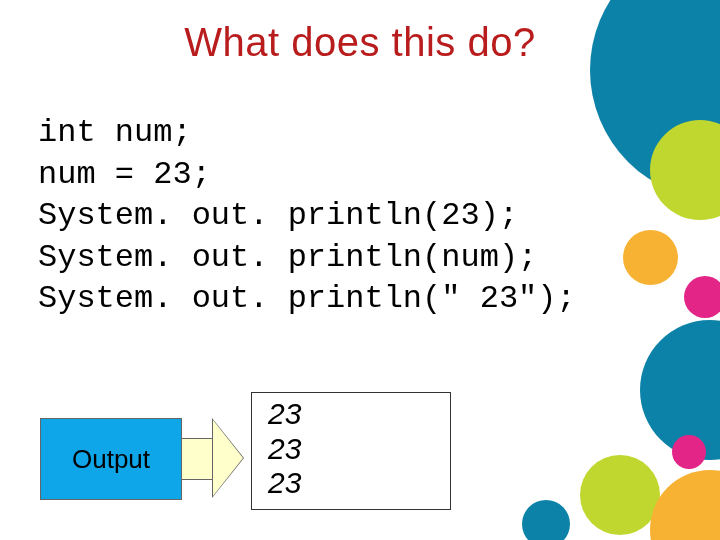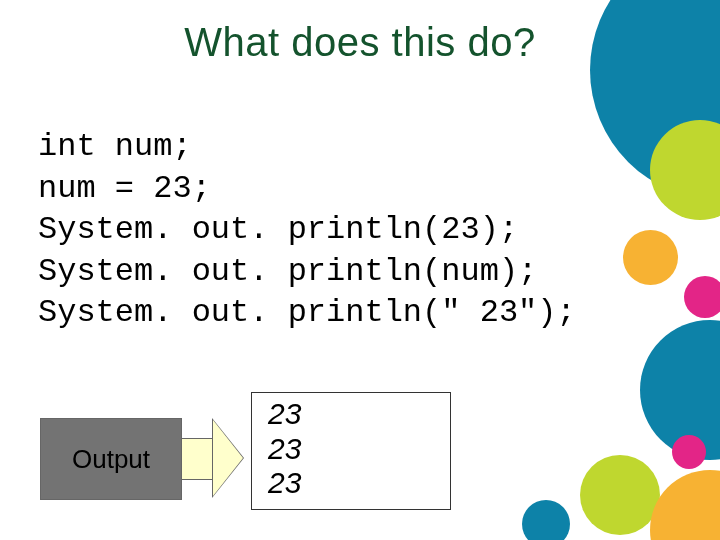--- a/index.html
+++ b/index.html
@@ -19,43 +19,43 @@
     height: 540px;
   }
 
   .title {
     position: absolute;
     top: 20px;
     left: 0;
     width: 720px;
     text-align: center;
     font-size: 40px;
-    color: #14532d;
+    color: #b91c1c;
     font-weight: 400;
     letter-spacing: 0.5px;
   }
 
   .code {
     position: absolute;
-    top: 126px;
+    top: 112px;
     left: 38px;
     font-family: "Courier New", Courier, monospace;
     font-size: 32px;
     line-height: 1.3;
     color: #000;
     white-space: pre;
   }
 
   .output-label {
     position: absolute;
     top: 418px;
     left: 40px;
     width: 140px;
     height: 80px;
-    background: #737373;
+    background: #0ea5e9;
     border: 1px solid #666;
     display: flex;
     align-items: center;
     justify-content: center;
     font-size: 26px;
     color: #000;
     z-index: 2;
   }
 
   .arrow {

